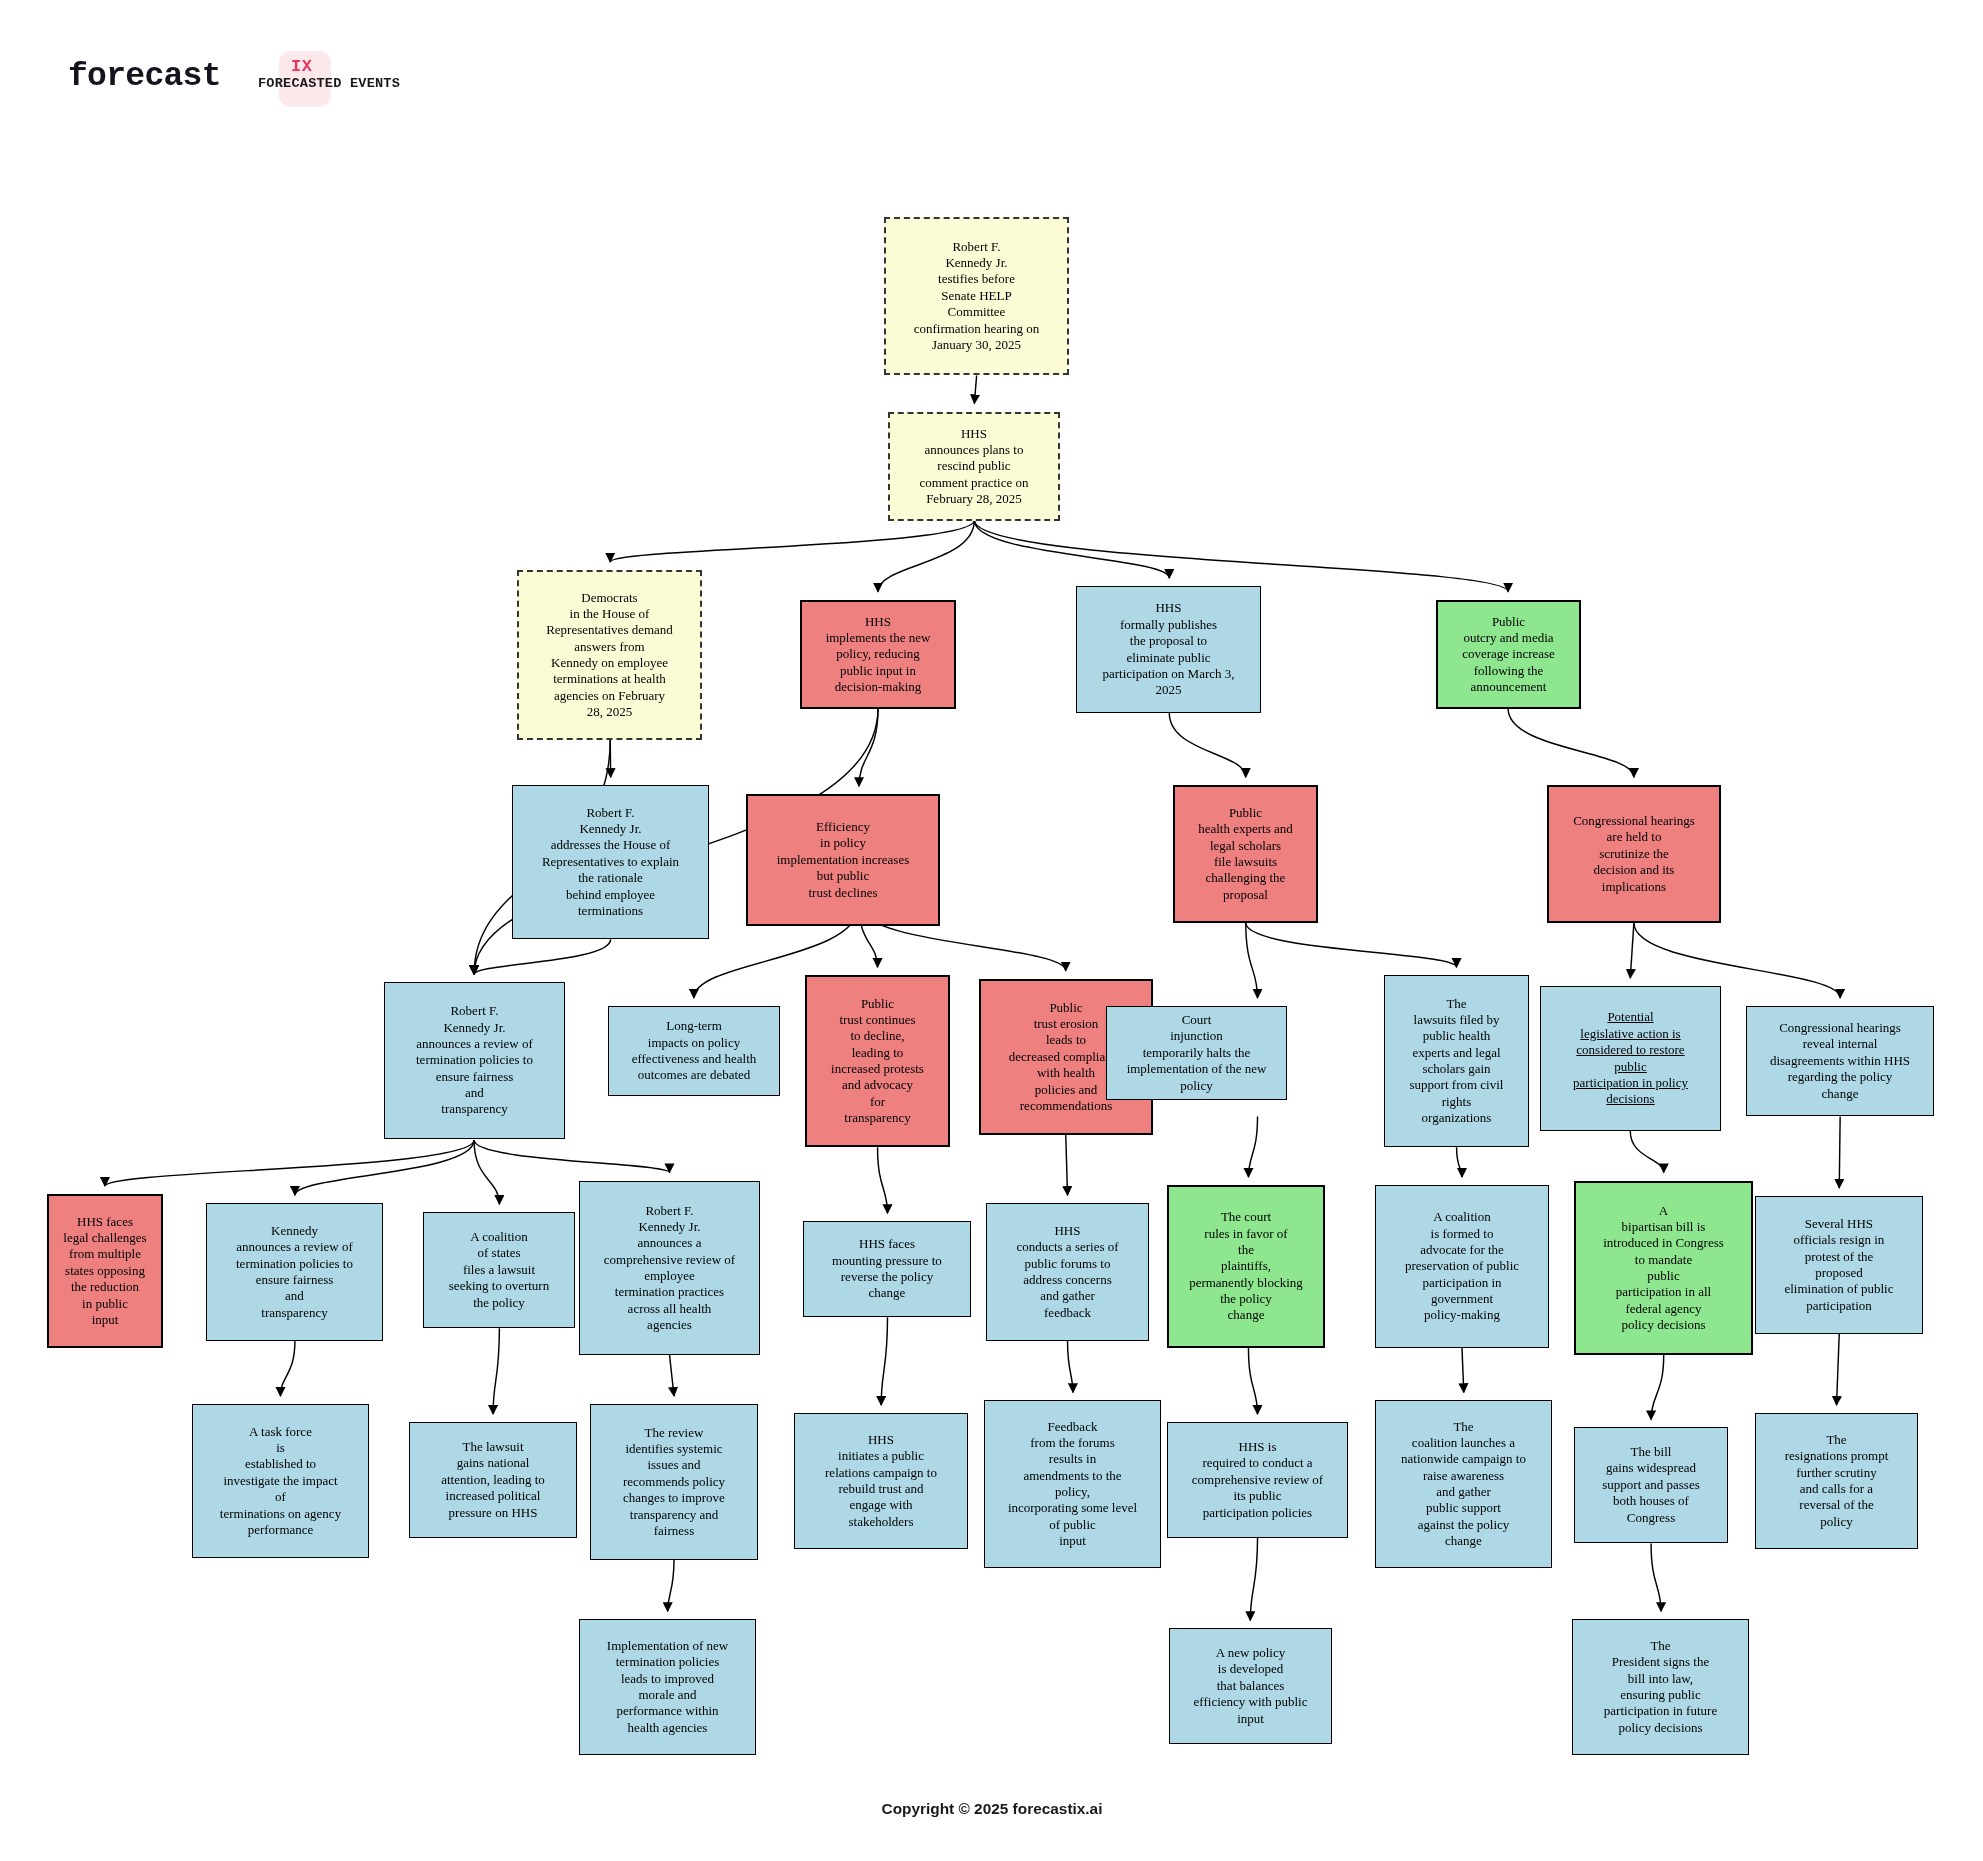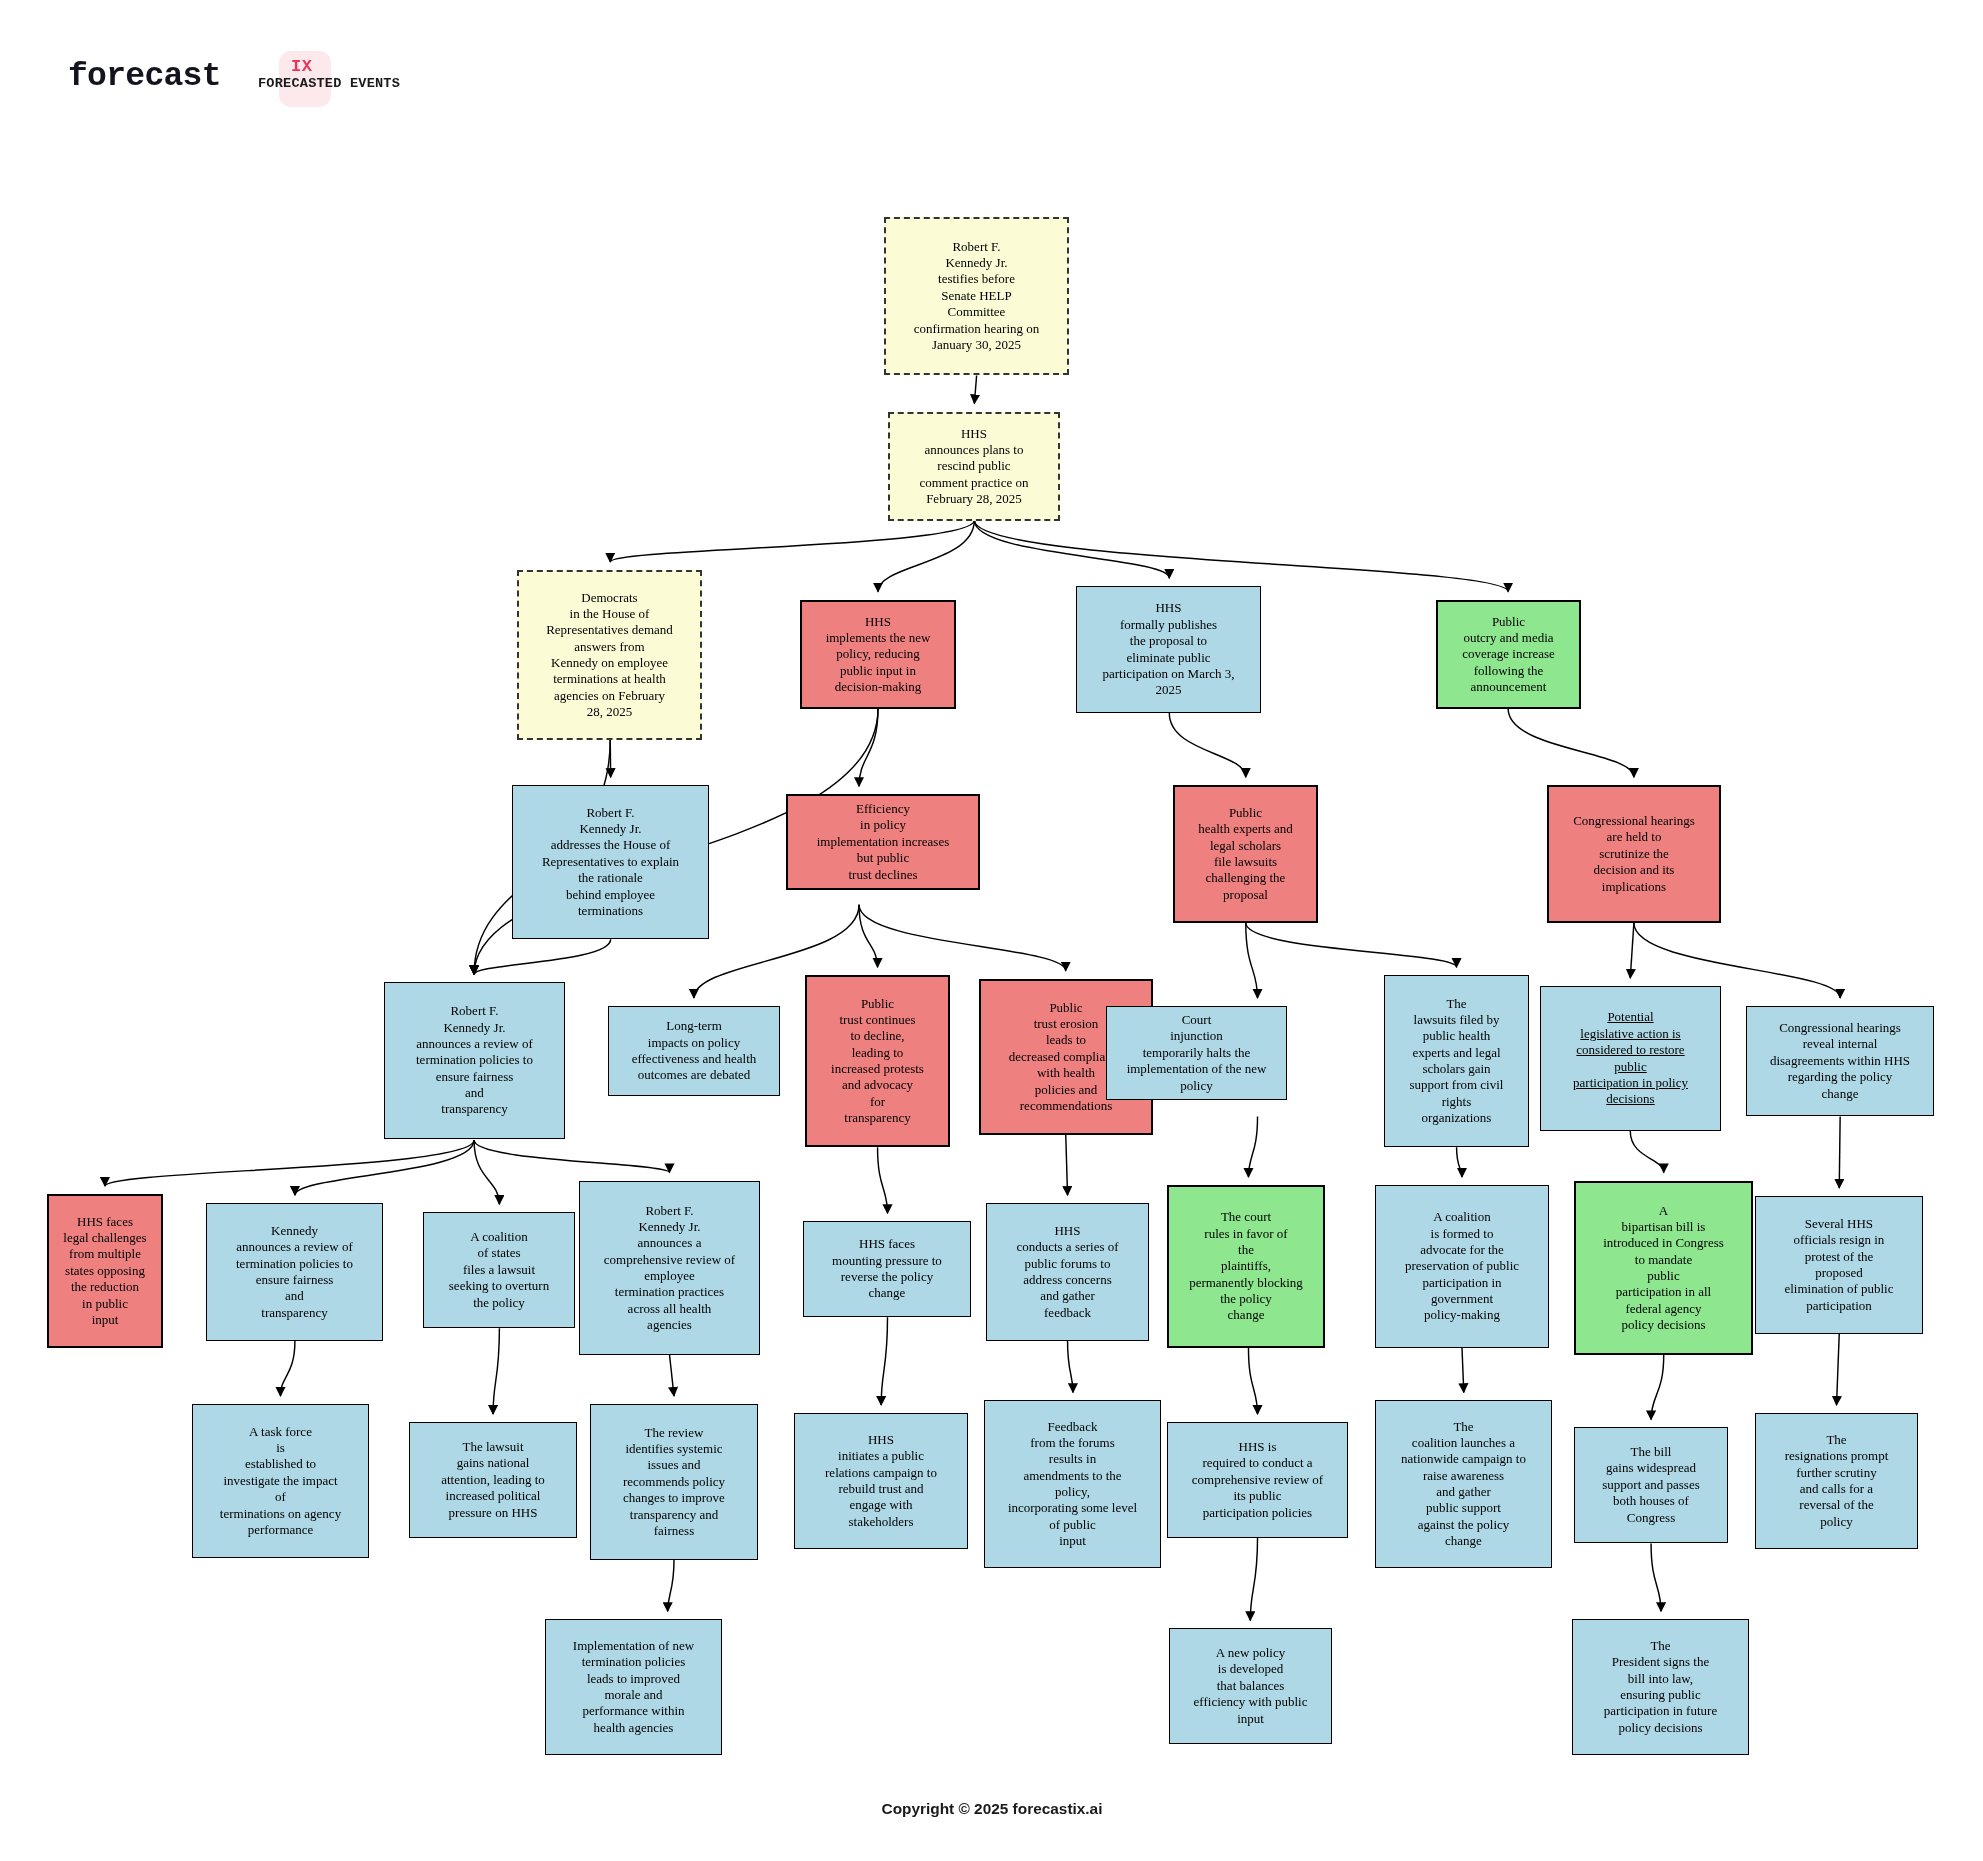--- a/index.html
+++ b/index.html
@@ -147,21 +147,21 @@
 coverage increase
 following the
 announcement</span></div>
       <div class="nodebox n-blue" style="left: 512px; top: 785px; width: 197px; height: 154px;"><span>Robert F.
 Kennedy Jr.
 addresses the House of
 Representatives to explain
 the rationale
 behind employee
 terminations</span></div>
-      <div class="nodebox n-red" style="left: 786px; top: 794px; width: 194px; height: 96px;"><span>Efficiency
+      <div class="nodebox n-red" style="left: 746px; top: 794px; width: 194px; height: 132px;"><span>Efficiency
 in policy
 implementation increases
 but public
 trust declines</span></div>
       <div class="nodebox n-red" style="left: 1173px; top: 785px; width: 145px; height: 138px;"><span>Public
 health experts and
 legal scholars
 file lawsuits
 challenging the
 proposal</span></div>
@@ -334,21 +334,21 @@
 gains widespread
 support and passes
 both houses of
 Congress</span></div>
       <div class="nodebox n-blue" style="left: 1755px; top: 1413px; width: 163px; height: 136px;"><span>The
 resignations prompt
 further scrutiny
 and calls for a
 reversal of the
 policy</span></div>
-      <div class="nodebox n-blue" style="left: 545px; top: 1619px; width: 177px; height: 136px;"><span>Implementation of new
+      <div class="nodebox n-blue" style="left: 579px; top: 1619px; width: 177px; height: 136px;"><span>Implementation of new
 termination policies
 leads to improved
 morale and
 performance within
 health agencies</span></div>
       <div class="nodebox n-blue" style="left: 1169px; top: 1628px; width: 163px; height: 116px;"><span>A new policy
 is developed
 that balances
 efficiency with public
 input</span></div>

